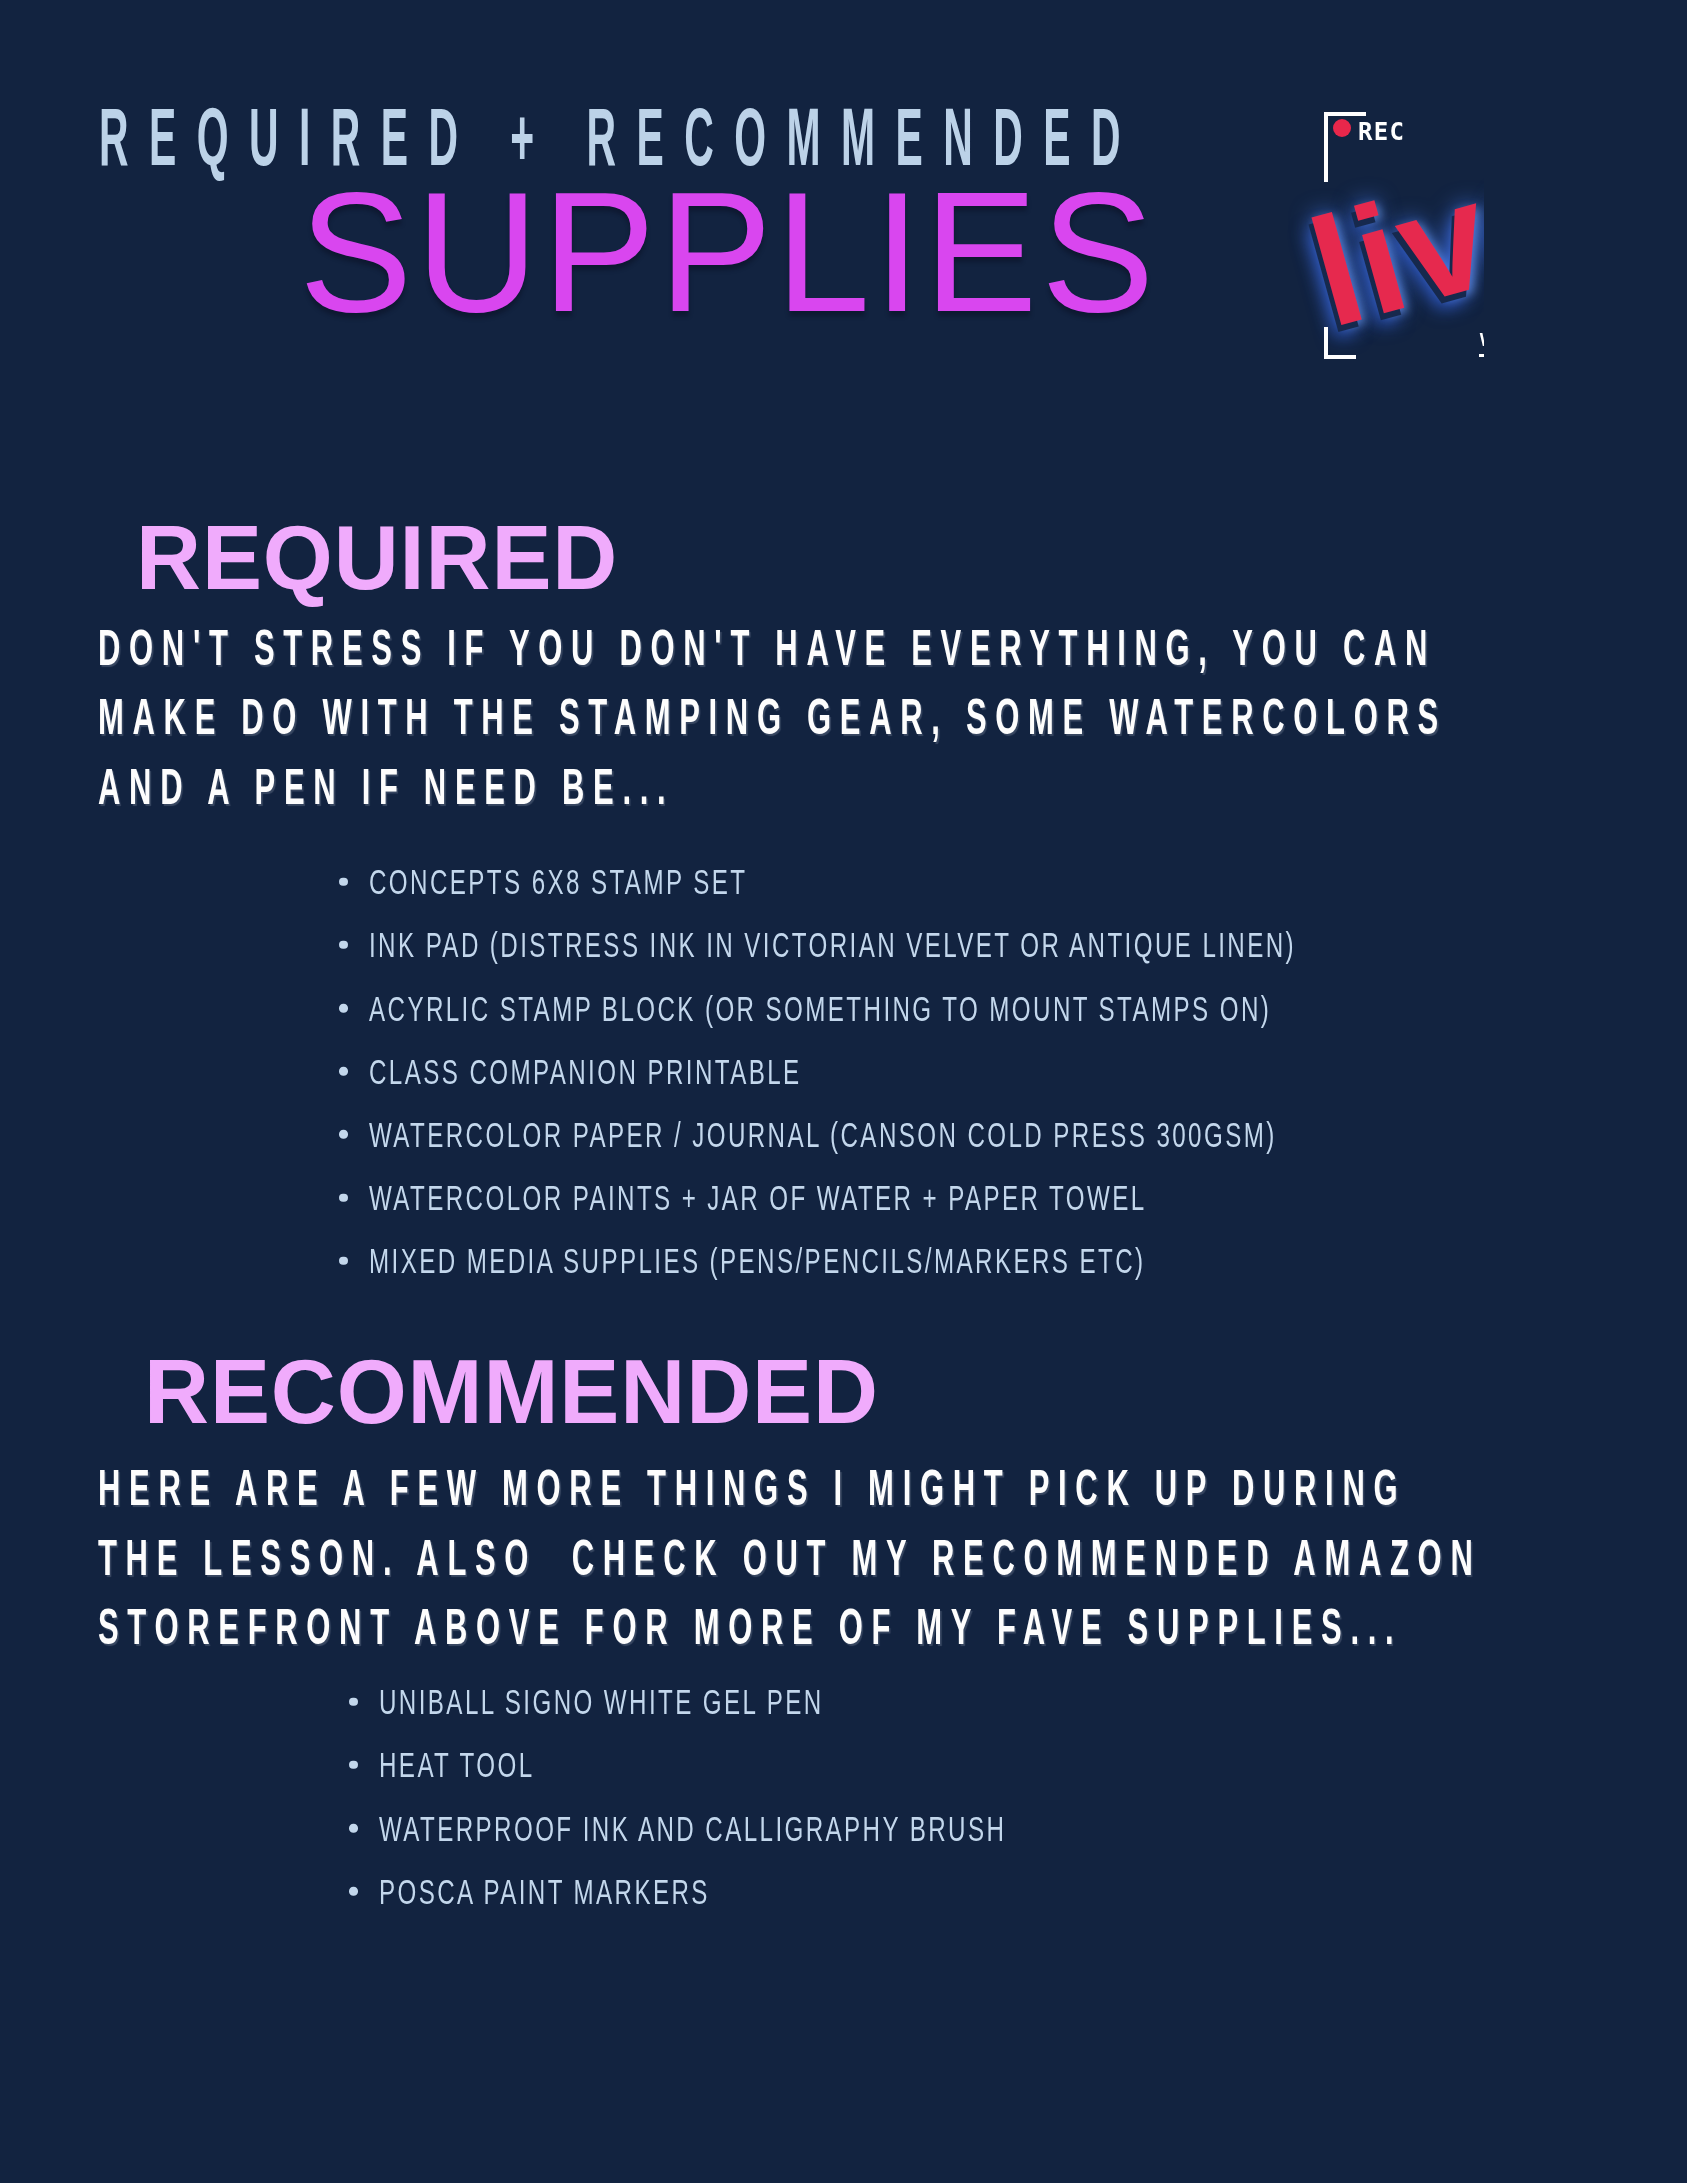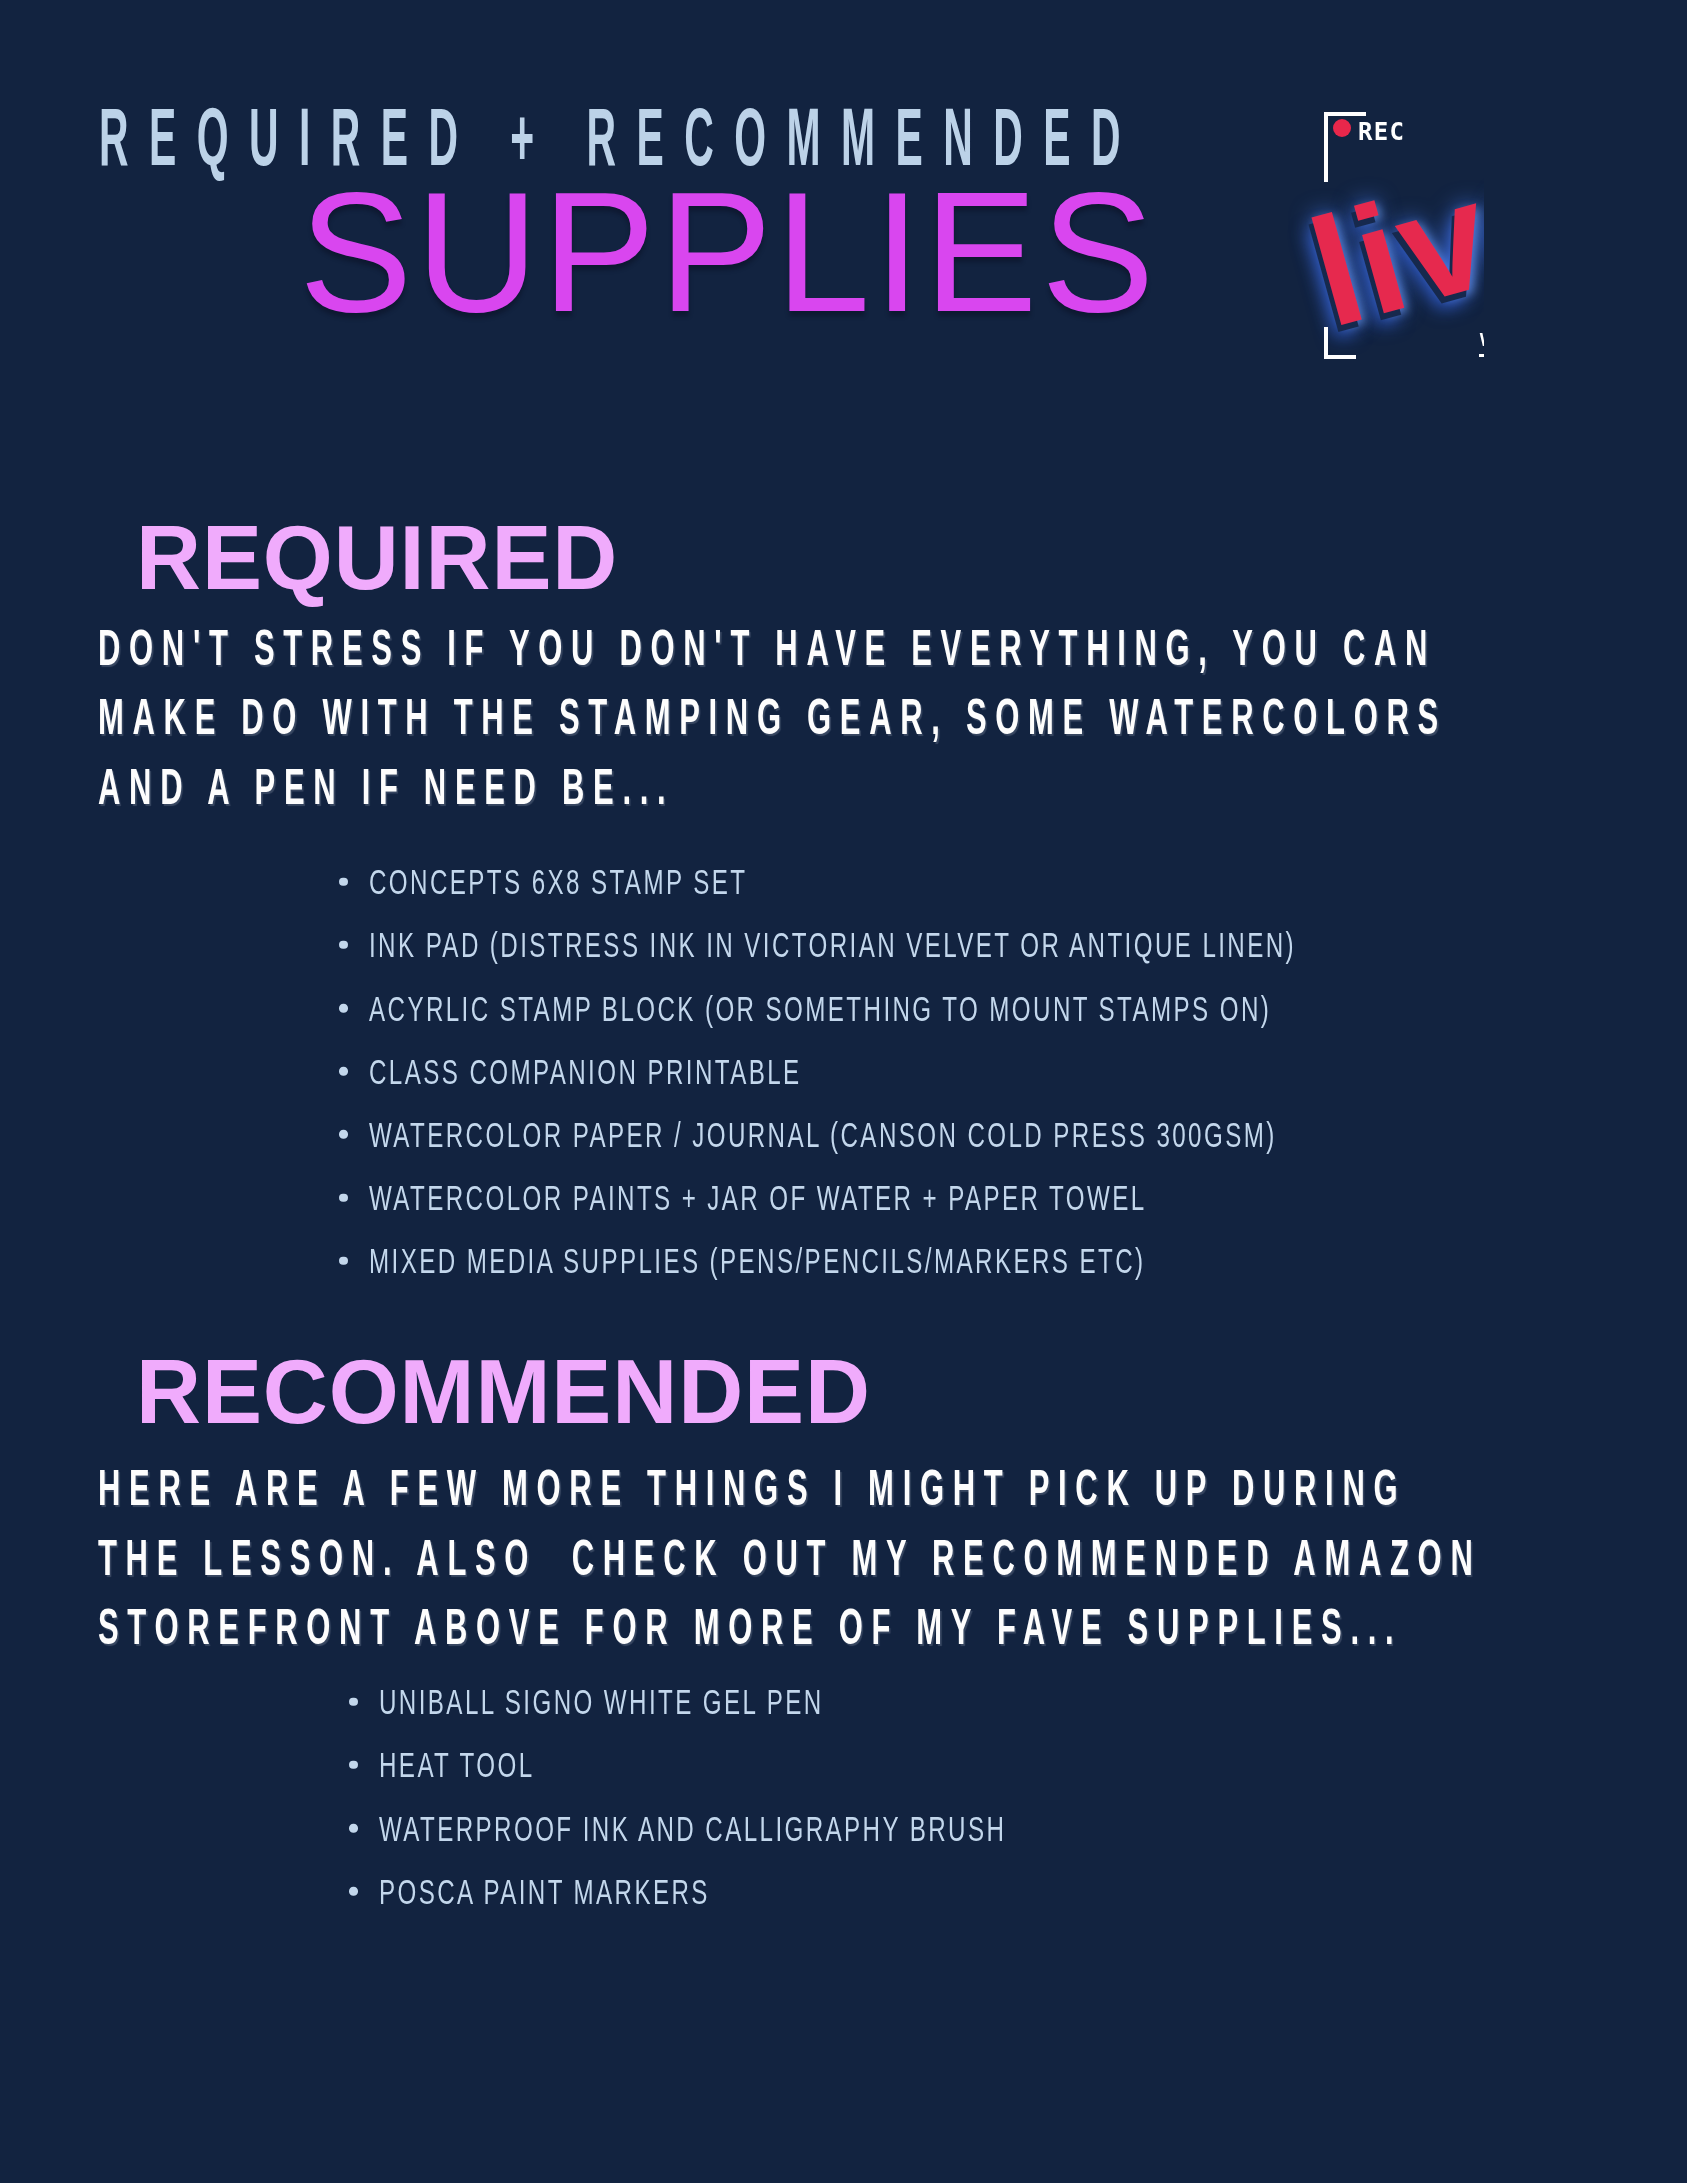--- a/index.html
+++ b/index.html
@@ -109,21 +109,21 @@
   <ul class="bullets" style="left:339px; top:850px;">
     <li><span class="bullet-text">CONCEPTS 6X8 STAMP SET</span></li>
     <li><span class="bullet-text">INK PAD (DISTRESS INK IN VICTORIAN VELVET OR ANTIQUE LINEN)</span></li>
     <li><span class="bullet-text">ACYRLIC STAMP BLOCK (OR SOMETHING TO MOUNT STAMPS ON)</span></li>
     <li><span class="bullet-text">CLASS COMPANION PRINTABLE</span></li>
     <li><span class="bullet-text">WATERCOLOR PAPER / JOURNAL (CANSON COLD PRESS 300GSM)</span></li>
     <li><span class="bullet-text">WATERCOLOR PAINTS + JAR OF WATER + PAPER TOWEL</span></li>
     <li><span class="bullet-text">MIXED MEDIA SUPPLIES (PENS/PENCILS/MARKERS ETC)</span></li>
   </ul>
 
-  <h2 class="sec-heading" style="left:136px; top:1347px;text-align:right;">RECOMMENDED</h2>
+  <h2 class="sec-heading" style="left:144px; top:1347px;text-align:right;">RECOMMENDED</h2>
   <div class="desc-line" style="left:98px; top:1463px;">HERE ARE A FEW MORE THINGS I MIGHT PICK UP DURING</div>
   <div class="desc-line" style="left:98px; top:1533px;">THE LESSON. ALSO  CHECK OUT MY RECOMMENDED AMAZON</div>
   <div class="desc-line" style="left:98px; top:1602px;">STOREFRONT ABOVE FOR MORE OF MY FAVE SUPPLIES...</div>
 
   <ul class="bullets" style="left:349px; top:1670px;">
     <li><span class="bullet-text">UNIBALL SIGNO WHITE GEL PEN</span></li>
     <li><span class="bullet-text">HEAT TOOL</span></li>
     <li><span class="bullet-text">WATERPROOF INK AND CALLIGRAPHY BRUSH</span></li>
     <li><span class="bullet-text">POSCA PAINT MARKERS</span></li>
   </ul>

